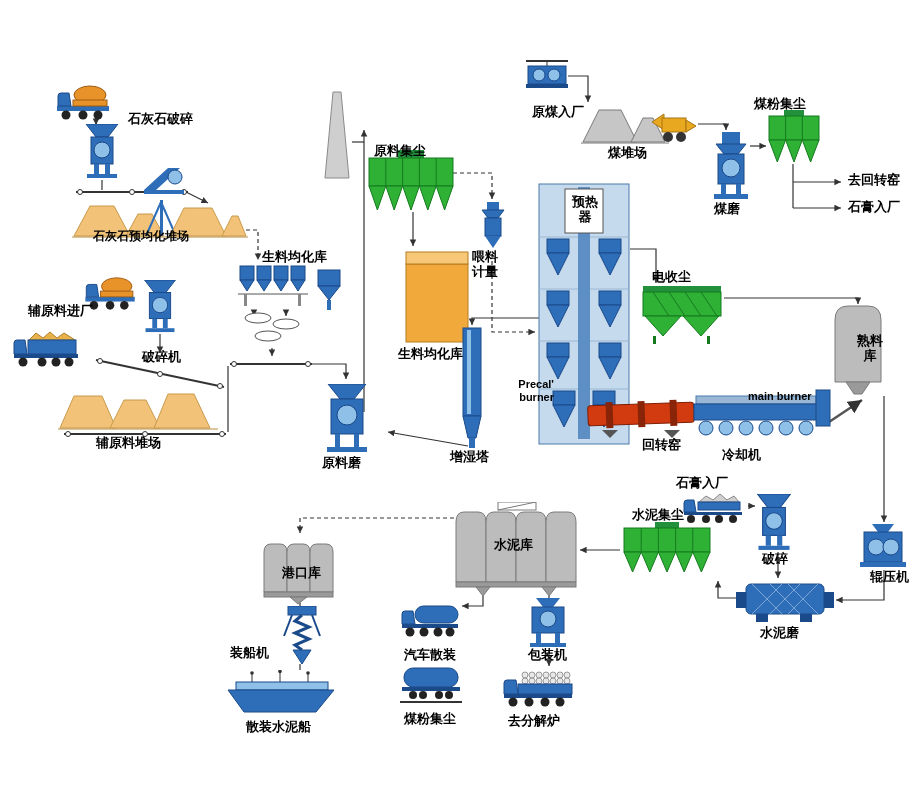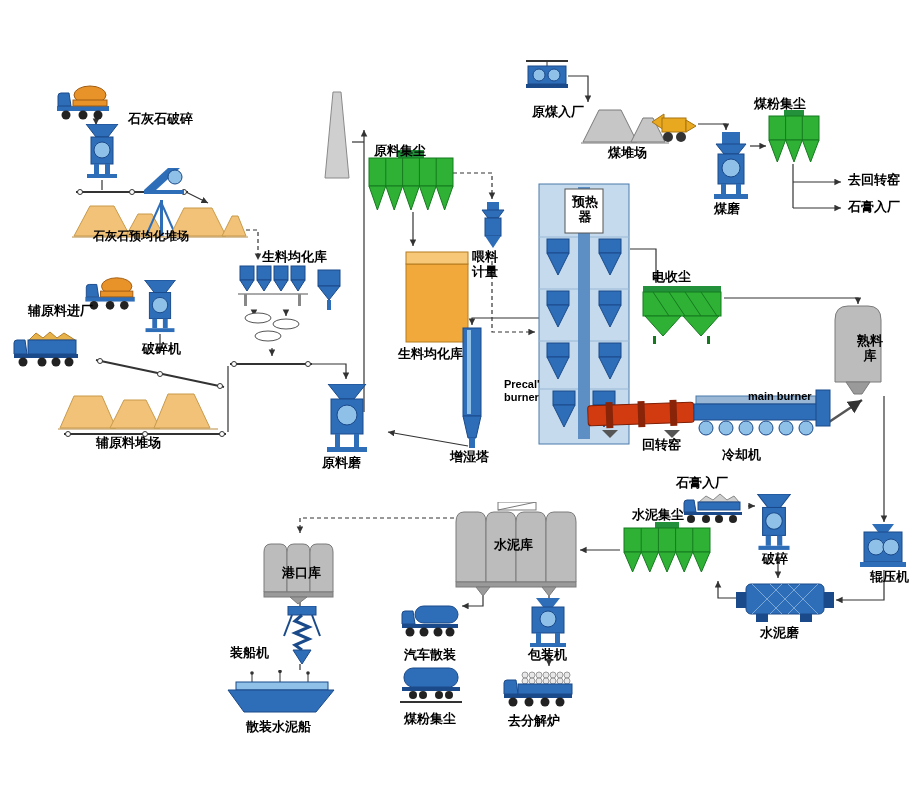--- a/index.html
+++ b/index.html
@@ -587,36 +587,36 @@
         <circle cx="27" cy="36" r="4.5" fill="#222"></circle>
         <circle cx="43" cy="36" r="4.5" fill="#222"></circle>
         <circle cx="58" cy="36" r="4.5" fill="#222"></circle>
       </svg>
   </div>
 
   <div class="lbl" style="left:128px;top:112px">石灰石破碎</div>
   <div class="lbl s12" style="left:93px;top:230px">石灰石预均化堆场</div>
   <div class="lbl" style="left:262px;top:250px">生料均化库</div>
   <div class="lbl" style="left:28px;top:304px">辅原料进厂</div>
-  <div class="lbl" style="left:142px;top:342px">破碎机</div>
+  <div class="lbl" style="left:142px;top:350px">破碎机</div>
   <div class="lbl" style="left:96px;top:436px">辅原料堆场</div>
   <div class="lbl" style="left:322px;top:456px">原料磨</div>
   <div class="lbl" style="left:374px;top:144px">原料集尘</div>
   <div class="lbl" style="left:398px;top:347px">生料均化库</div>
   <div class="lbl wrap" style="left:470px;top:250px;width:30px">喂料计量</div>
   <div class="lbl wrap" style="left:571px;top:195px;width:28px">预热器</div>
   <div class="lbl" style="left:532px;top:105px">原煤入厂</div>
   <div class="lbl" style="left:608px;top:146px">煤堆场</div>
   <div class="lbl" style="left:754px;top:97px">煤粉集尘</div>
   <div class="lbl" style="left:714px;top:202px">煤磨</div>
   <div class="lbl" style="left:848px;top:173px">去回转窑</div>
   <div class="lbl" style="left:848px;top:200px">石膏入厂</div>
   <div class="lbl" style="left:652px;top:270px">电收尘</div>
   <div class="lbl wrap" style="left:855px;top:334px;width:30px">熟料库</div>
-  <div class="lbl en wrap" style="left:504px;top:378px;width:50px;text-align:left">Precal' burner</div>
+  <div class="lbl en wrap" style="left:504px;top:378px;width:50px;text-align:right">Precal' burner</div>
   <div class="lbl en" style="left:748px;top:390px">main burner</div>
   <div class="lbl" style="left:642px;top:438px">回转窑</div>
   <div class="lbl" style="left:722px;top:448px">冷却机</div>
   <div class="lbl" style="left:450px;top:450px">增湿塔</div>
   <div class="lbl" style="left:676px;top:476px">石膏入厂</div>
   <div class="lbl" style="left:632px;top:508px">水泥集尘</div>
   <div class="lbl" style="left:762px;top:552px">破碎</div>
   <div class="lbl" style="left:870px;top:570px">辊压机</div>
   <div class="lbl" style="left:760px;top:626px">水泥磨</div>
   <div class="lbl" style="left:494px;top:538px">水泥库</div>

